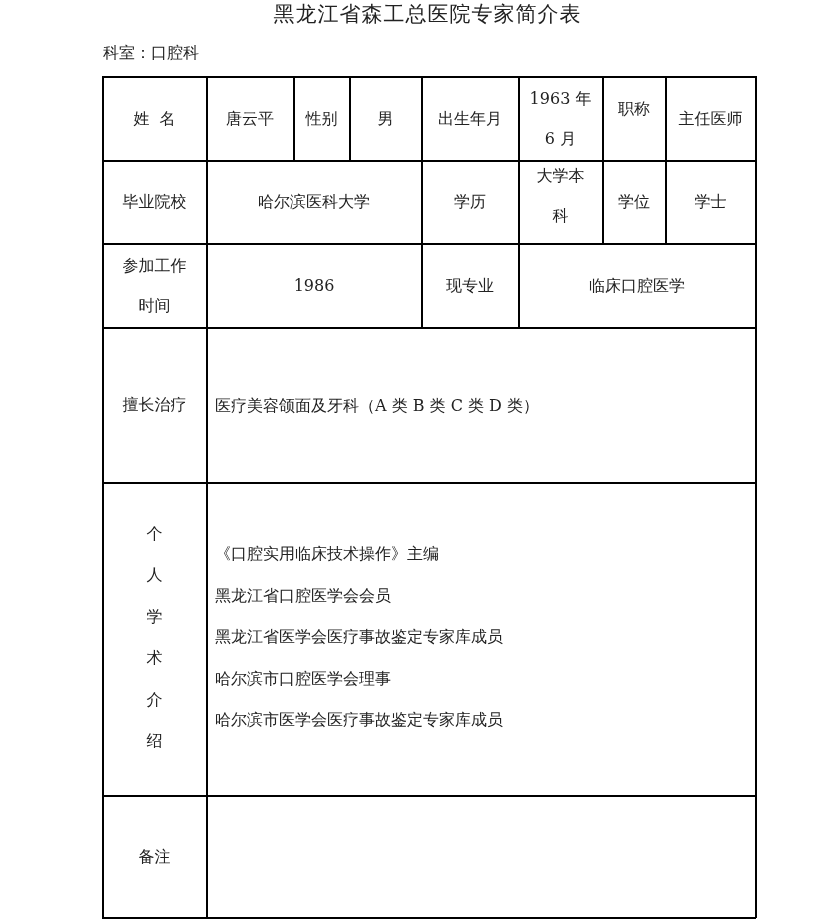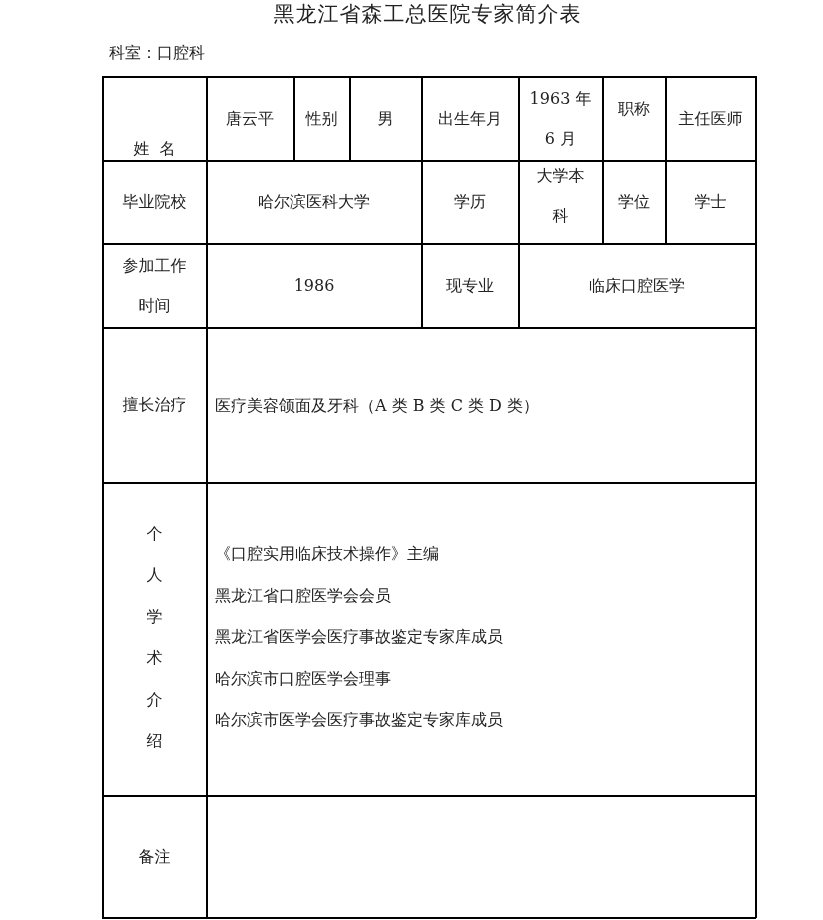--- a/index.html
+++ b/index.html
@@ -7,21 +7,21 @@
       width: 823px; height: 920px; position: relative; overflow: hidden;
       font-family: "DejaVu Serif", "Liberation Serif", serif;
       color: #1a1a1a;
     }
     .title {
       position: absolute; left: 16px; top: 0; width: 823px; height: 28px;
       text-align: center; font-size: 21px; line-height: 28px; letter-spacing: 1px;
       color: #222;
     }
     .dept {
-      position: absolute; left: 109px; top: 42px; font-size: 16px; line-height: 22px;
+      position: absolute; left: 103px; top: 42px; font-size: 16px; line-height: 22px;
       color: #222;
     }
     .line { position: absolute; background: #000; }
     .h { height: 1.5px; }
     .v { width: 1.5px; }
     .cell {
       position: absolute; display: flex; align-items: center; justify-content: center;
       text-align: center; font-size: 16px; line-height: 22px; color: #222;
     }
     .cell.two { flex-direction: column; line-height: 40px; }
@@ -58,21 +58,21 @@
 
   <div class="line v" style="left:206px; top:76px; height:842px;"></div>
 
   <div class="line v" style="left:293px; top:76px; height:84px;"></div>
   <div class="line v" style="left:349px; top:76px; height:84px;"></div>
   <div class="line v" style="left:421px; top:76px; height:251px;"></div>
   <div class="line v" style="left:518px; top:76px; height:251px;"></div>
   <div class="line v" style="left:602px; top:76px; height:167px;"></div>
   <div class="line v" style="left:665px; top:76px; height:167px;"></div>
 
-  <div class="cell" style="left:103px; top:77px; width:103px; height:83px;align-items:flex-end;">
+  <div class="cell" style="left:103px; top:77px; width:103px; height:83px;">
     <span style="white-space:pre;">姓  名</span>
   </div>
   <div class="cell" style="left:207px; top:77px; width:86px; height:83px;text-align:right;">
     <span>唐云平</span>
   </div>
   <div class="cell" style="left:294px; top:77px; width:55px; height:83px;">
     <span>性别</span>
   </div>
   <div class="cell" style="left:350px; top:77px; width:71px; height:83px;">
     <span>男</span>

